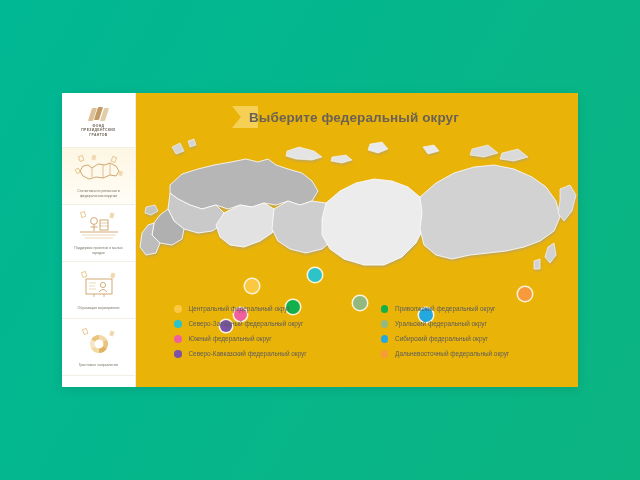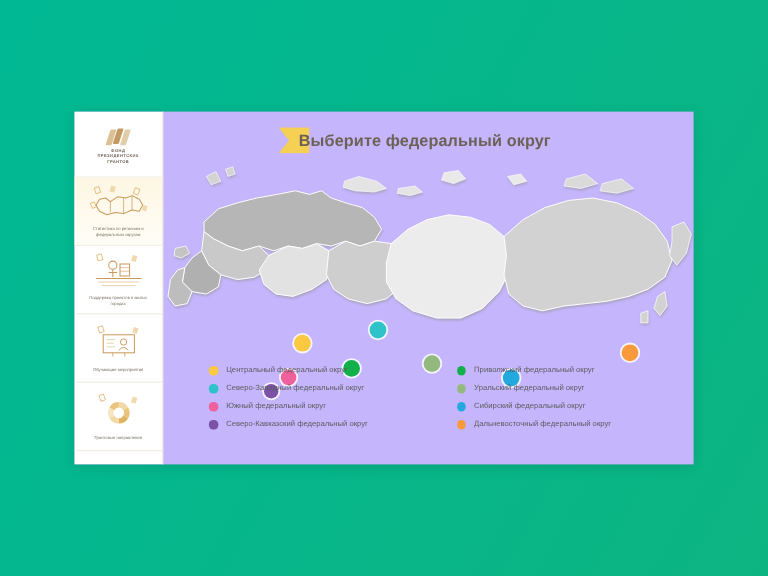--- a/index.html
+++ b/index.html
@@ -21,21 +21,21 @@
     background: linear-gradient(120deg, #00b894 0%, #03b591 40%, #0cb481 100%);
   }
 
   
   #card {
     position: absolute;
     left: 62px;
     top: 93px;
     width: 516px;
     height: 294px;
-    background: #c4b5fd;
+    background: #eab308;
     box-shadow: 0 2px 10px rgba(0,0,0,0.10);
     overflow: hidden;
   }
 
   
   #sidebar {
     position: absolute;
     left: 0;
     top: 0;
     width: 74px;

